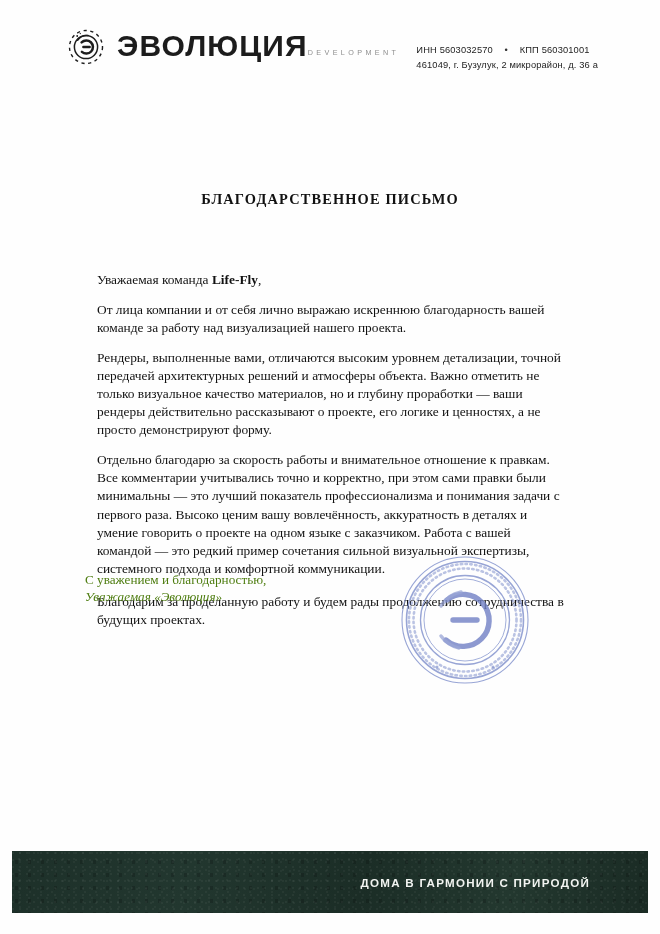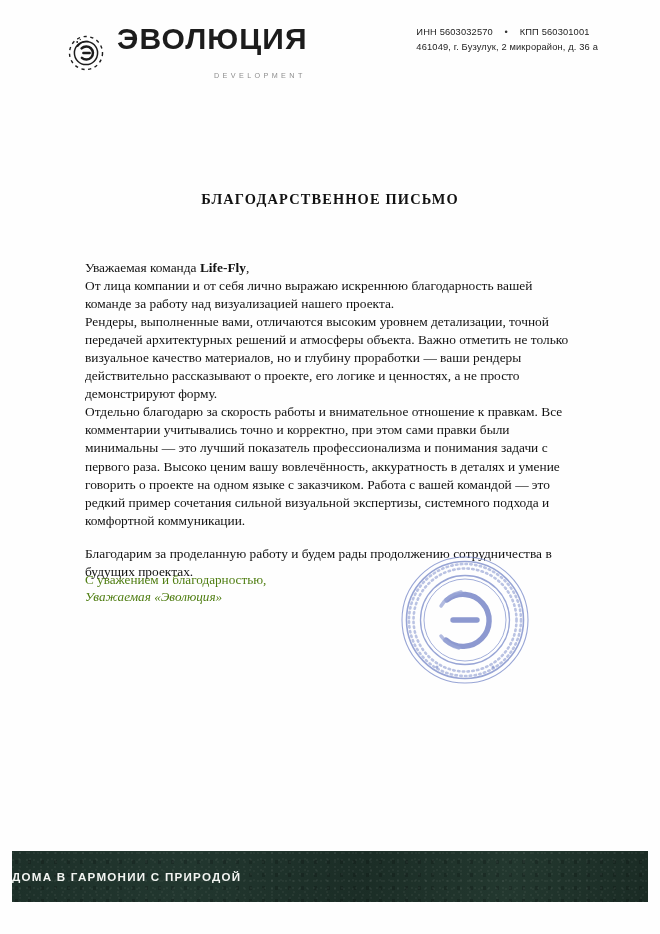--- a/index.html
+++ b/index.html
@@ -42,21 +42,21 @@
     gap: 9px;
     margin-top: 2px;
   }
   .brand-mark {
     width: 44px;
     height: 44px;
     flex: none;
   }
   .brand-text {
     display: flex;
-    flex-direction: column;
+    flex-direction: row;
     line-height: 1;
   }
   .brand-name {
     font-family: "Liberation Sans", sans-serif;
     font-size: 30px;
     font-weight: 700;
     letter-spacing: 1.1px;
     color: #1c1c1c;
   }
   .brand-sub {
@@ -69,21 +69,21 @@
     padding-right: 2px;
   }
 
   .contacts {
     font-family: "Liberation Sans", sans-serif;
     font-size: 9.3px;
     color: #232323;
     line-height: 15px;
     text-align: left;
     letter-spacing: 0.15px;
-    margin-top: 3px;
+    margin-top: 21px;
     white-space: nowrap;
   }
   .contacts .row { display: block; }
   .contacts .dot {
     display: inline-block;
     padding: 0 9px;
     color: #333;
   }
 
   
@@ -104,21 +104,21 @@
   .body-block {
     position: absolute;
     top: 259px;
     left: 85px;
     width: 492px;
     font-size: 13.4px;
     line-height: 18.05px;
     color: #121212;
     text-align: left;
   }
-  .para { margin: 0; }
+  .para { margin: 12px; }
   .para + .para { margin-top: 0; }
   .para.spaced { margin-top: 15px; }
   .bold { font-weight: 700; }
 
   
   .signature {
     position: absolute;
     top: 571px;
     left: 85px;
     width: 300px;
@@ -138,30 +138,31 @@
     height: 132px;
     opacity: 0.88;
   }
 
   
   .footer {
     position: absolute;
     left: 12px;
     right: 12px;
     top: 851px;
-    height: 51px;
+    height: 62px;
     background:
       radial-gradient(circle at 18% 30%, rgba(255,255,255,0.045) 0 1px, transparent 1px),
       radial-gradient(circle at 63% 72%, rgba(255,255,255,0.04) 0 1px, transparent 1px),
       radial-gradient(circle at 88% 22%, rgba(255,255,255,0.035) 0 1px, transparent 1px),
       radial-gradient(circle at 35% 85%, rgba(0,0,0,0.18) 0 2px, transparent 2px),
       linear-gradient(100deg, #1d3029 0%, #22372f 28%, #1b2d26 55%, #23382f 78%, #1a2b24 100%);
     background-size: 7px 7px, 11px 11px, 9px 9px, 13px 13px, 100% 100%;
     display: flex;
     align-items: center;
+    justify-content: flex-end;
     padding-right: 58px;
     box-sizing: border-box;
   }
   .footer-tagline {
     font-family: "Liberation Sans", sans-serif;
     font-size: 11.6px;
     font-weight: 700;
     letter-spacing: 1.25px;
     color: #f2f4f1;
     white-space: nowrap;

